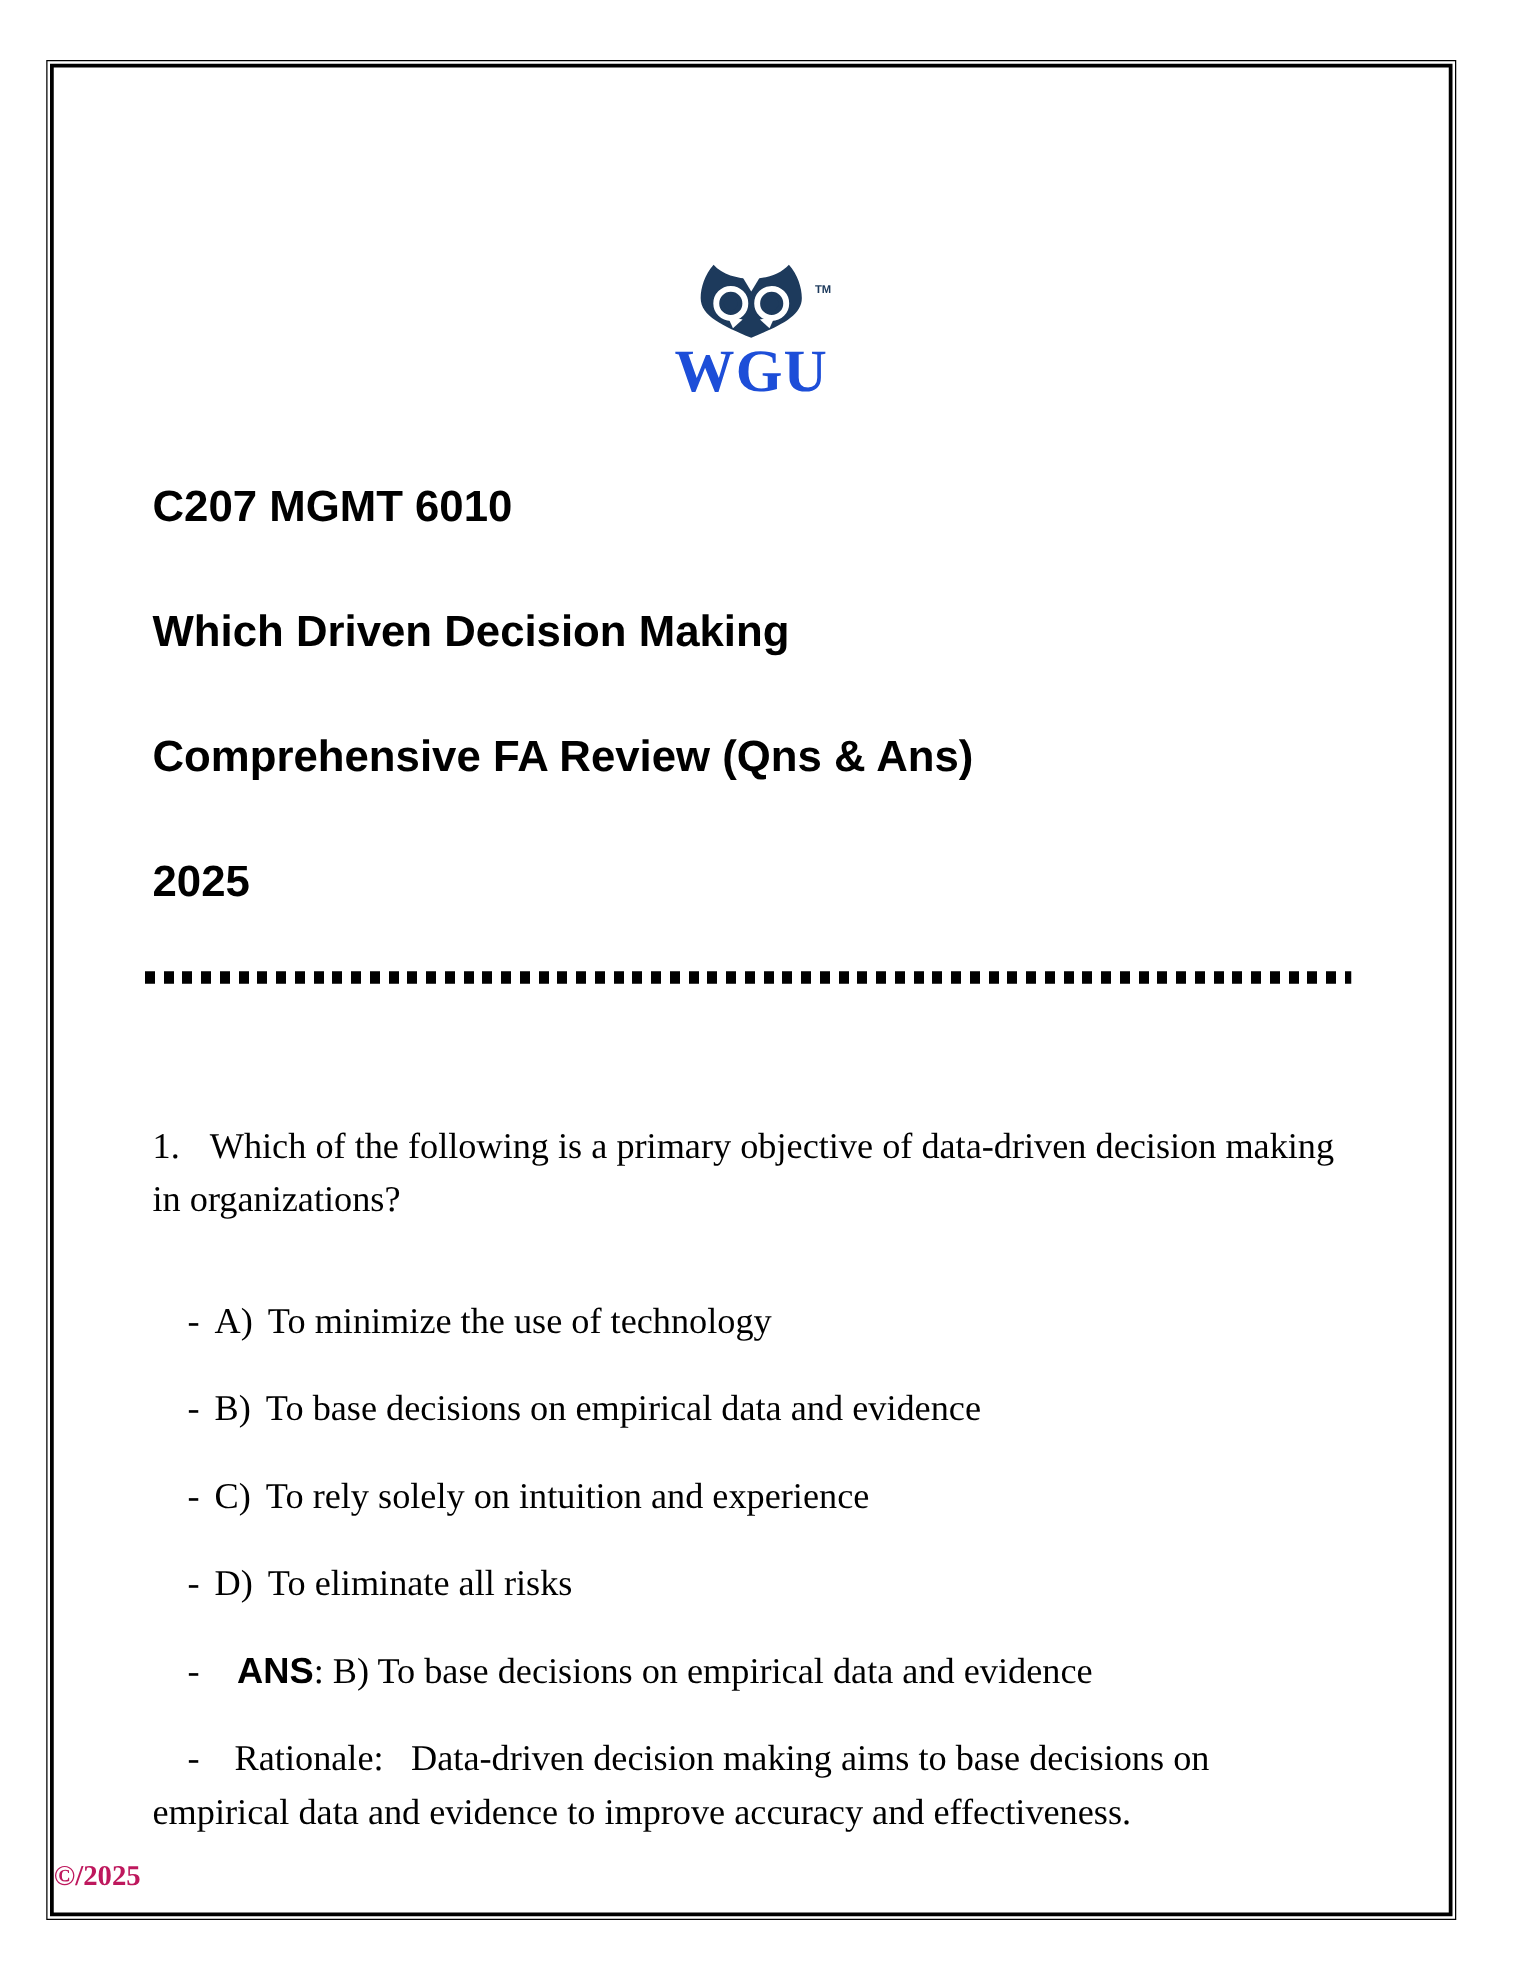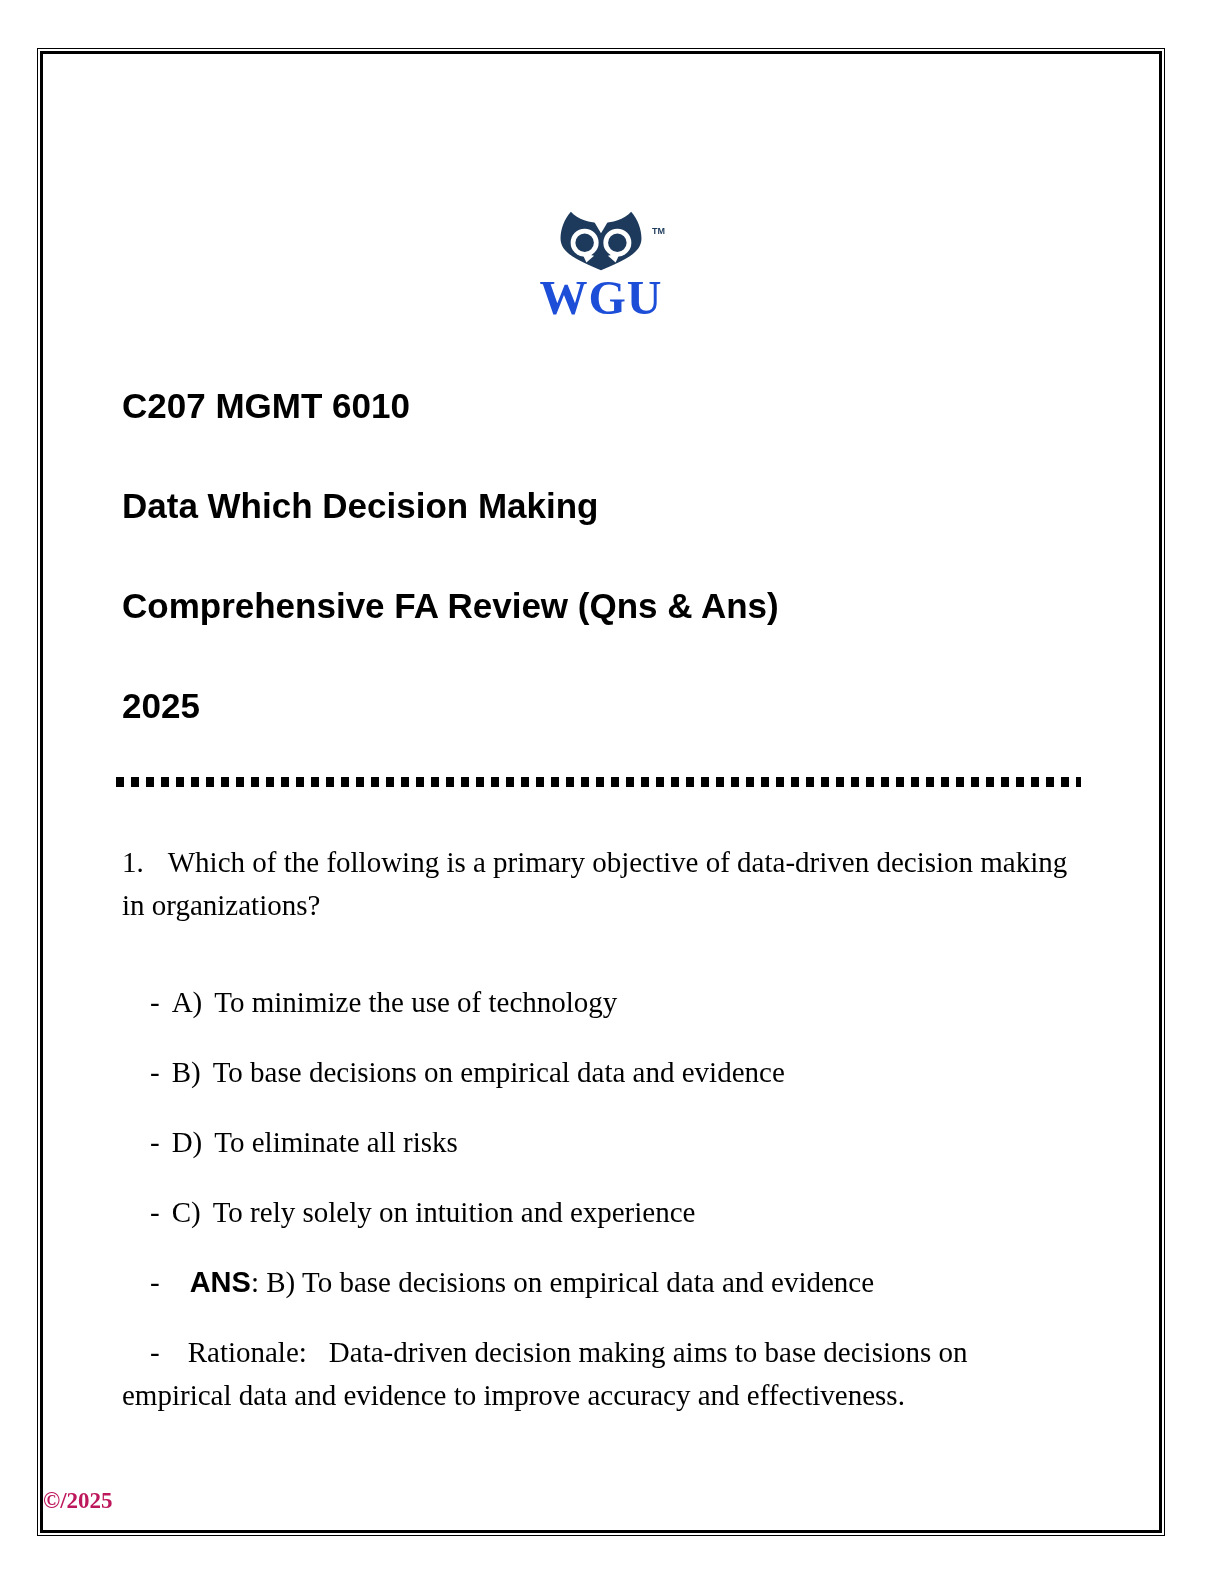--- a/index.html
+++ b/index.html
@@ -63,21 +63,21 @@
     width: 965px;
     height: 10px;
     background: repeating-linear-gradient(90deg, #000 0 8px, #fff 8px 15px);
   }
   
   .body-para {
     font: 400 29px/43px "Liberation Serif", serif;
     color: #000;
     margin: 0;
   }
-  .question-para { margin-top: 54px; }
+  .question-para { margin-top: 109px; }
   .q-num { margin-right: 24px; }
   .option-para {
     margin-top: 27px;
     text-indent: 28px;
   }
   .first-option { margin-top: 54px; }
   .opt-dash { margin-right: 12px; }
   .opt-label { margin-right: 12px; }
   .ans-dash { margin-right: 30px; }
   .ans-label {
@@ -113,35 +113,35 @@
         <circle cx="31" cy="38" r="6.5" fill="#1d3a5c"></circle>
         <circle cx="69" cy="38" r="6.5" fill="#1d3a5c"></circle>
         <path d="M28,50 L42,53 L33,61 Z" fill="#ffffff"></path>
         <path d="M72,50 L58,53 L67,61 Z" fill="#ffffff"></path>
       </svg>
       <span class="tm-mark">TM</span>
       <div class="wordmark">WGU</div>
     </div>
 
     <h1 class="doc-heading first">C207 MGMT 6010</h1>
-    <h1 class="doc-heading">Data Which Decision Making</h1>
+    <h1 class="doc-heading">Which Driven Decision Making</h1>
     <h1 class="doc-heading">Comprehensive FA Review (Qns &amp; Ans)</h1>
     <h1 class="doc-heading">2025</h1>
 
     <div class="dotted-sep"></div>
 
     <p class="body-para question-para"><span class="q-num">1.</span><span>Which of the following is a primary objective of data-driven decision making in organizations?</span></p>
 
     <p class="body-para option-para first-option"><span class="opt-dash">-</span><span class="opt-label">A)</span><span>To minimize the use of technology</span></p>
 
     <p class="body-para option-para"><span class="opt-dash">-</span><span class="opt-label">B)</span><span>To base decisions on empirical data and evidence</span></p>
 
+    <p class="body-para option-para"><span class="opt-dash">-</span><span class="opt-label">C)</span><span>To rely solely on intuition and experience</span></p>
+
     <p class="body-para option-para"><span class="opt-dash">-</span><span class="opt-label">D)</span><span>To eliminate all risks</span></p>
-
-    <p class="body-para option-para"><span class="opt-dash">-</span><span class="opt-label">C)</span><span>To rely solely on intuition and experience</span></p>
 
     <p class="body-para option-para"><span class="ans-dash">-</span><span class="ans-label">ANS</span><span>: B) To base decisions on empirical data and evidence</span></p>
 
     <p class="body-para option-para"><span class="rat-dash">-</span><span class="rat-label">Rationale:</span><span>Data-driven decision making aims to base decisions on empirical data and evidence to improve accuracy and effectiveness.</span></p>
 
     <div class="footer">©/2025</div>
   </div>
 </div>
 
 </body></html>

